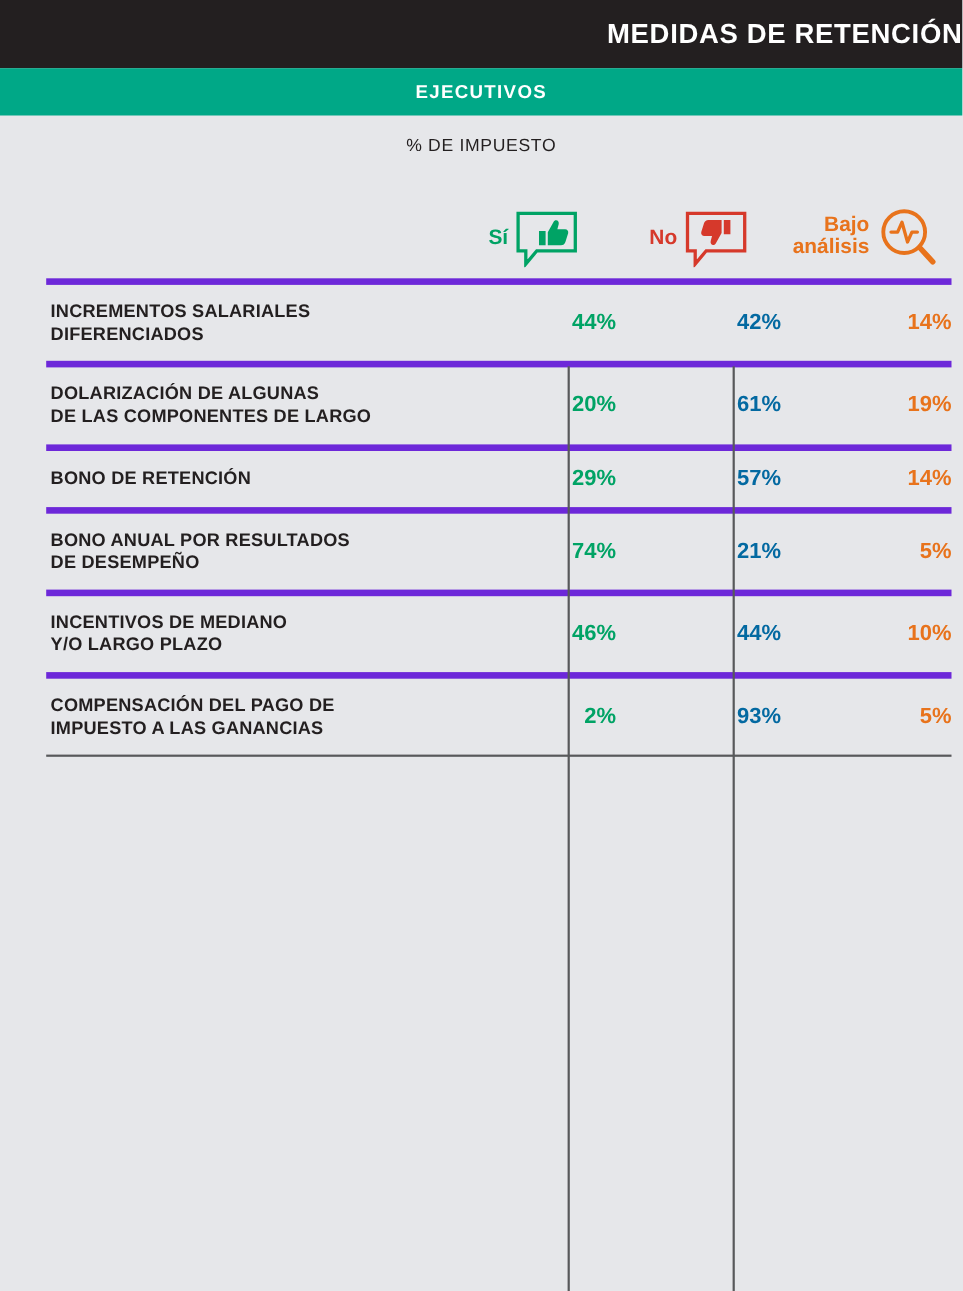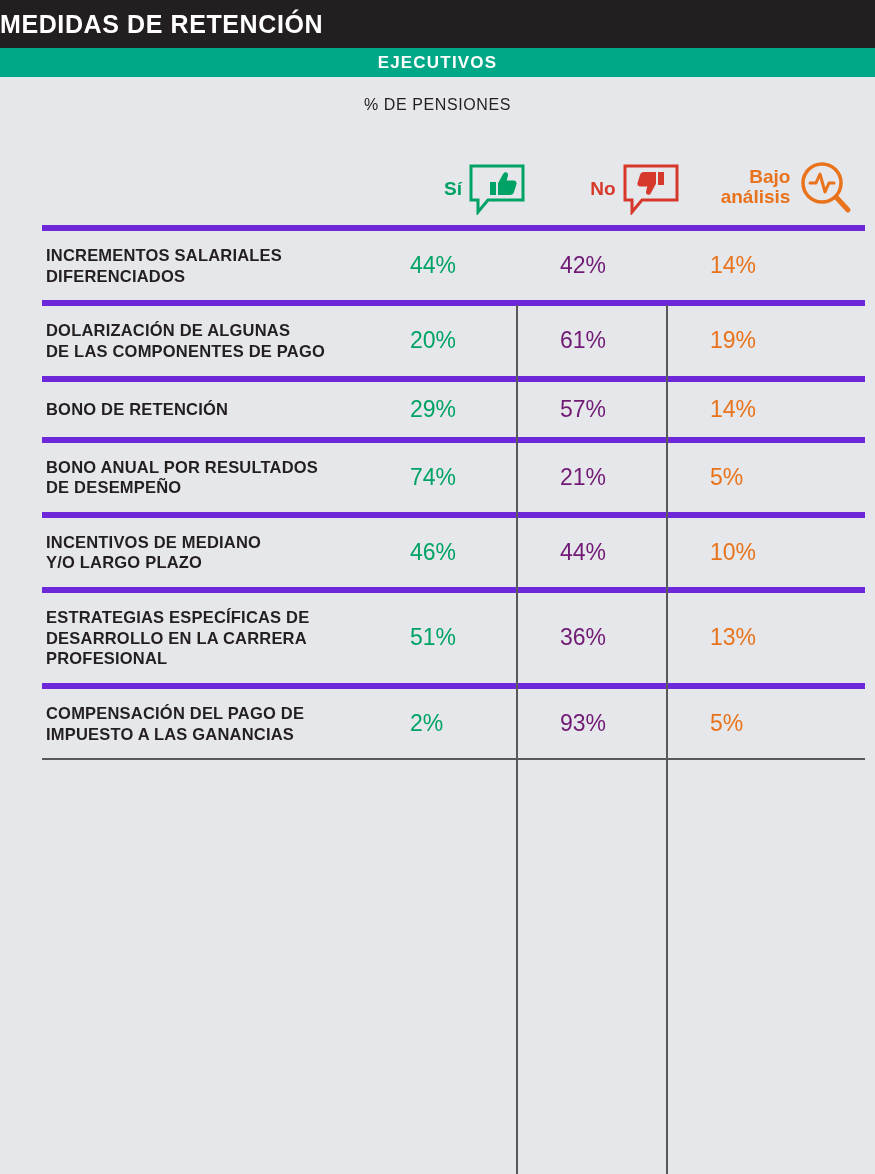--- a/index.html
+++ b/index.html
@@ -16,34 +16,34 @@
   .page {
     width: 875px;
     height: 1174px;
     position: relative;
     background: #e6e7ea;
     display: flex;
     flex-direction: column;
   }
   .title-bar {
     background: #231f20;
-    height: 48px;
-    display: flex;
-    align-items: center;
-    justify-content: flex-start;
+    height: 62px;
+    display: flex;
+    align-items: center;
+    justify-content: flex-end;
   }
   .title-bar-text {
     color: #ffffff;
     font-size: 25px;
     font-weight: bold;
     letter-spacing: 0.6px;
   }
   .subtitle-bar {
     background: #00a887;
-    height: 29px;
+    height: 43px;
     display: flex;
     align-items: center;
     justify-content: center;
   }
   .subtitle-bar-text {
     color: #ffffff;
     font-size: 17px;
     font-weight: bold;
     letter-spacing: 1.2px;
   }
@@ -107,27 +107,27 @@
   .label-cell {
     padding: 14px 10px 14px 4px;
     font-size: 16.5px;
     font-weight: bold;
     color: #231f20;
     line-height: 1.25;
     letter-spacing: 0.2px;
     text-align: left;
   }
   .val {
-    text-align: left;
-    font-size: 23px;
-    font-weight: normal;
+    text-align: right;
+    font-size: 20px;
+    font-weight: bold;
     padding: 14px 0;
   }
   .val.si { color: #00a365; }
-  .val.no { color: #701a75; }
+  .val.no { color: #0369a1; }
   .val.an { color: #e8731c; }
 
   
   .vline {
     position: absolute;
     top: 0;
     width: 2px;
     background: #58595b;
   }
   #vline-1 { left: 516px; top: 172px; height: 970px; }
@@ -144,21 +144,21 @@
 
   <div class="title-bar">
     <div class="title-bar-text">MEDIDAS DE RETENCIÓN</div>
   </div>
 
   <div class="subtitle-bar">
     <div class="subtitle-bar-text">EJECUTIVOS</div>
   </div>
 
   <div class="unit-row">
-    <div class="unit-text">% DE PENSIONES</div>
+    <div class="unit-text">% DE IMPUESTO</div>
   </div>
 
   <div class="table-wrap">
     <div class="vline" id="vline-1"></div>
     <div class="vline" id="vline-2"></div>
 
     <table class="matrix">
       <colgroup>
         <col class="c0">
           <col class="c1">
@@ -210,21 +210,21 @@
         </tr>
       </thead>
       <tbody>
           <tr>
             <td class="label-cell"><span>INCREMENTOS SALARIALES</span><br><span>DIFERENCIADOS</span></td>
             <td class="val si">44%</td>
             <td class="val no">42%</td>
             <td class="val an">14%</td>
           </tr>
           <tr>
-            <td class="label-cell"><span>DOLARIZACIÓN DE ALGUNAS</span><br><span>DE LAS COMPONENTES DE PAGO</span></td>
+            <td class="label-cell"><span>DOLARIZACIÓN DE ALGUNAS</span><br><span>DE LAS COMPONENTES DE LARGO</span></td>
             <td class="val si">20%</td>
             <td class="val no">61%</td>
             <td class="val an">19%</td>
           </tr>
           <tr>
             <td class="label-cell"><span>BONO DE RETENCIÓN</span></td>
             <td class="val si">29%</td>
             <td class="val no">57%</td>
             <td class="val an">14%</td>
           </tr>
@@ -234,26 +234,20 @@
             <td class="val no">21%</td>
             <td class="val an">5%</td>
           </tr>
           <tr>
             <td class="label-cell"><span>INCENTIVOS DE MEDIANO</span><br><span>Y/O LARGO PLAZO</span></td>
             <td class="val si">46%</td>
             <td class="val no">44%</td>
             <td class="val an">10%</td>
           </tr>
           <tr>
-            <td class="label-cell"><span>ESTRATEGIAS ESPECÍFICAS DE</span><br><span>DESARROLLO EN LA CARRERA</span><br><span>PROFESIONAL</span></td>
-            <td class="val si">51%</td>
-            <td class="val no">36%</td>
-            <td class="val an">13%</td>
-          </tr>
-          <tr>
             <td class="label-cell"><span>COMPENSACIÓN DEL PAGO DE</span><br><span>IMPUESTO A LAS GANANCIAS</span></td>
             <td class="val si">2%</td>
             <td class="val no">93%</td>
             <td class="val an">5%</td>
           </tr>
         </tbody>
     </table>
   </div>
 
 </div>

